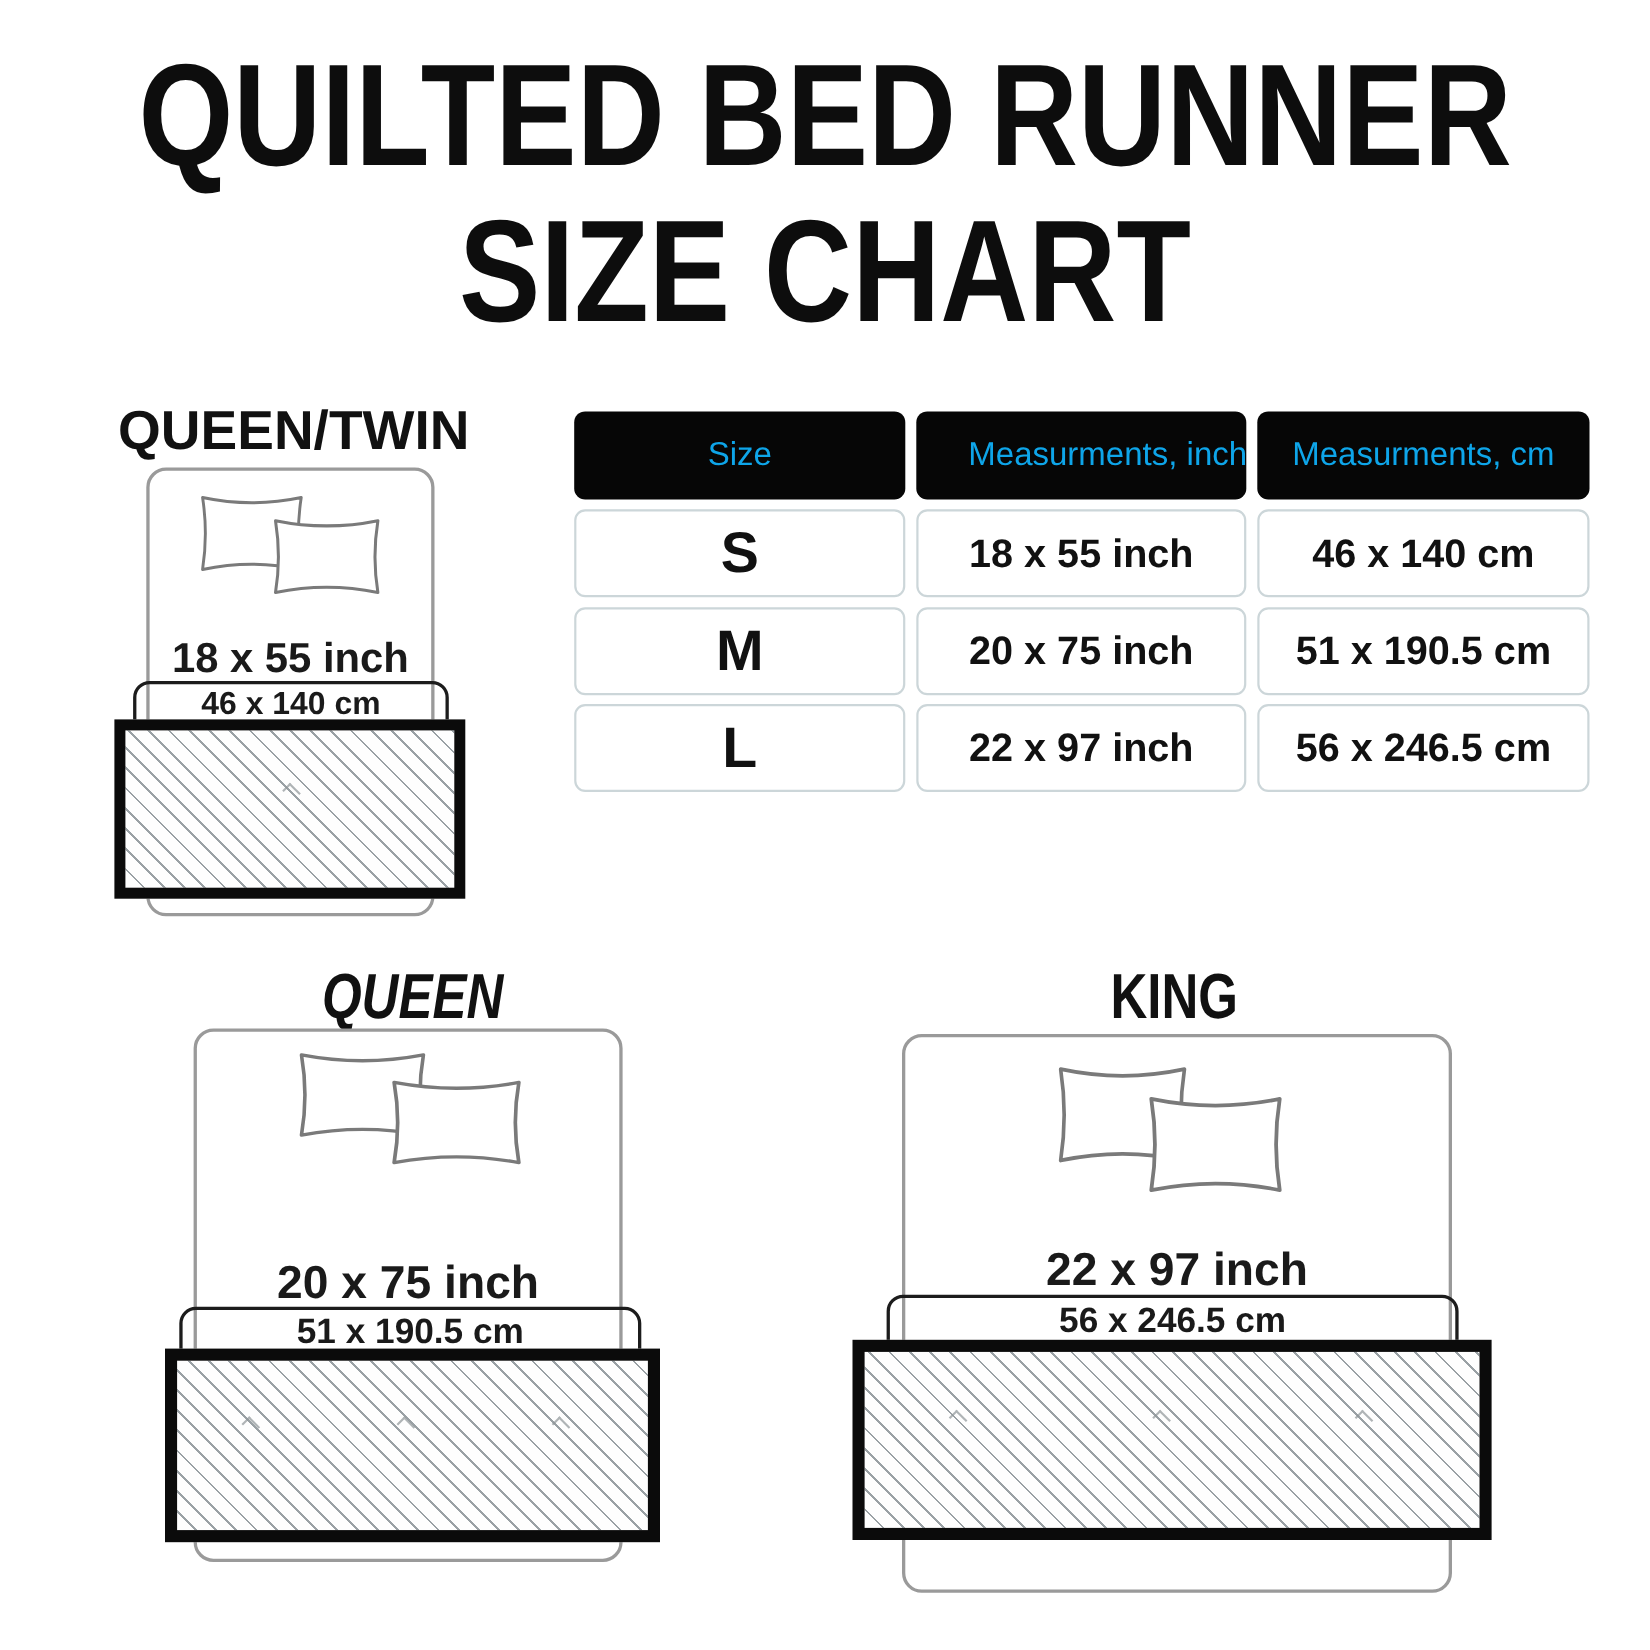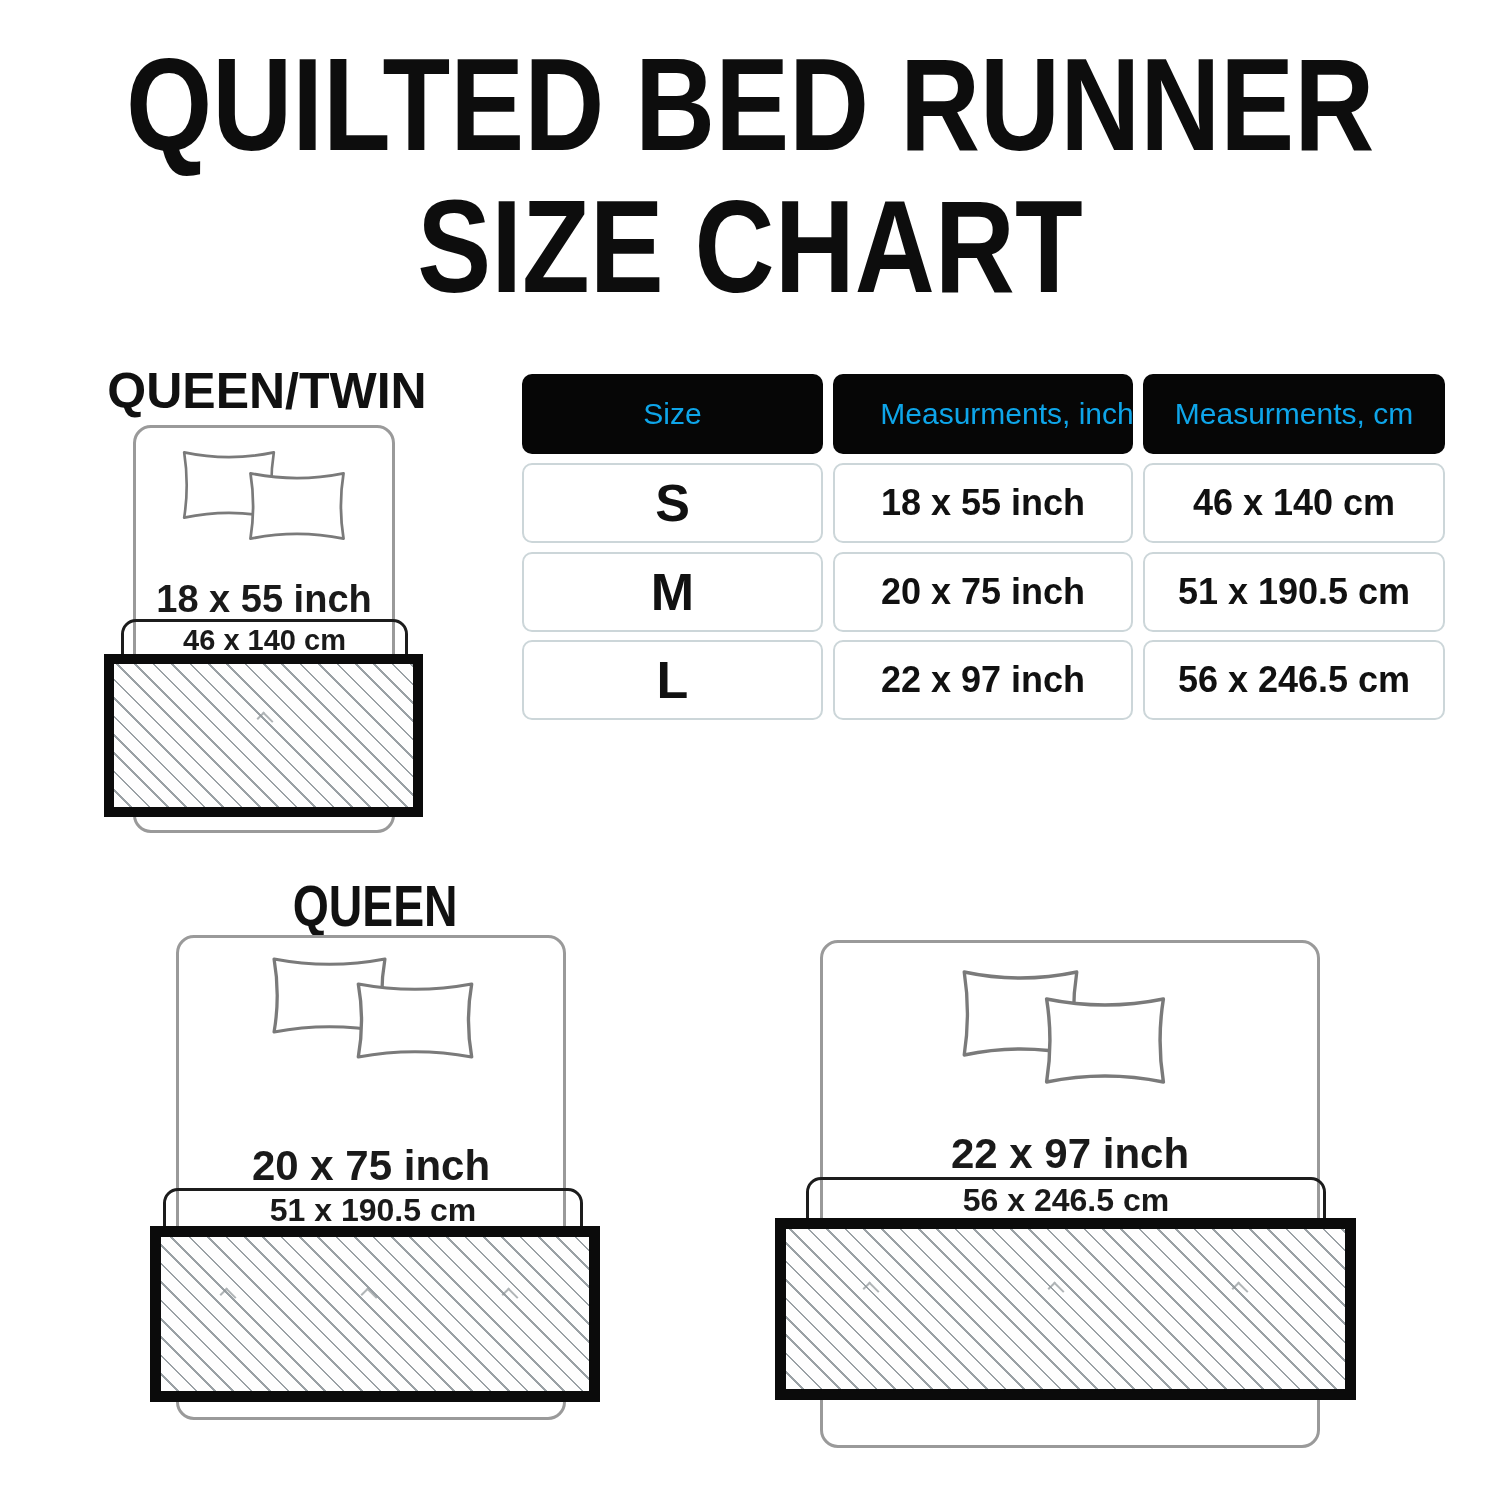--- a/index.html
+++ b/index.html
@@ -73,37 +73,38 @@
       <div class="tcell td meas" style="left:833px;top:552px;width:300px;height:80px;">20 x 75 inch</div>
       <div class="tcell td meas" style="left:1143px;top:552px;width:302px;height:80px;">51 x 190.5 cm</div>
     </div>
     <div>
       <div class="tcell td size" style="left:522px;top:640px;width:301px;height:80px;">L</div>
       <div class="tcell td meas" style="left:833px;top:640px;width:300px;height:80px;">22 x 97 inch</div>
       <div class="tcell td meas" style="left:1143px;top:640px;width:302px;height:80px;">56 x 246.5 cm</div>
     </div>
   </div>
 
-  <div class="diagram-label" style="left:175px;top:872px;width:400px;font-size:58px;"><span style="transform:scaleX(0.8);">QUEEN</span></div>
+  <div class="diagram-label" style="left:175px;top:872px;width:400px;font-size:58px;font-style:italic;"><span style="transform:scaleX(0.8);">QUEEN</span></div>
   <div class="bed" style="left:176px;top:935px;width:390px;height:485px;"></div>
   <svg class="pillow" style="left:264px;top:952px;" width="131" height="87" viewBox="0 0 104 74" preserveAspectRatio="none">
     <path d="M8,6 Q52,15 96,6 Q91,37 96,68 Q52,59 8,68 Q13,37 8,6 Z" fill="#ffffff" stroke="#7a7a7a" stroke-width="2.6" stroke-linejoin="round"></path>
   </svg>
   <svg class="pillow" style="left:348px;top:977px;" width="134" height="87" viewBox="0 0 104 74" preserveAspectRatio="none">
     <path d="M8,6 Q52,15 96,6 Q91,37 96,68 Q52,59 8,68 Q13,37 8,6 Z" fill="#ffffff" stroke="#7a7a7a" stroke-width="2.6" stroke-linejoin="round"></path>
   </svg>
   <div class="inch-label" style="left:176px;top:1142px;width:390px;font-size:42px;">20 x 75 inch</div>
   <div class="cm-box" style="left:163px;top:1188px;width:420px;height:175px;"></div>
   <div class="cm-label" style="left:163px;top:1192px;width:420px;font-size:32px;">51 x 190.5 cm</div>
   <div class="runner thick" style="left:150px;top:1226px;width:450px;height:176px;">
     <span class="stitch" style="left:14%;top:35%;"></span>
     <span class="stitch" style="left:47%;top:35%;"></span>
     <span class="stitch" style="left:80%;top:35%;"></span>
   </div>
 
+  <div class="diagram-label" style="left:867px;top:872px;width:400px;font-size:58px;"><span style="transform:scaleX(0.8);">KING</span></div>
   <div class="bed" style="left:820px;top:940px;width:500px;height:508px;"></div>
   <svg class="pillow" style="left:954px;top:964px;" width="133" height="99" viewBox="0 0 104 74" preserveAspectRatio="none">
     <path d="M8,6 Q52,15 96,6 Q91,37 96,68 Q52,59 8,68 Q13,37 8,6 Z" fill="#ffffff" stroke="#7a7a7a" stroke-width="2.6" stroke-linejoin="round"></path>
   </svg>
   <svg class="pillow" style="left:1036px;top:991px;" width="138" height="99" viewBox="0 0 104 74" preserveAspectRatio="none">
     <path d="M8,6 Q52,15 96,6 Q91,37 96,68 Q52,59 8,68 Q13,37 8,6 Z" fill="#ffffff" stroke="#7a7a7a" stroke-width="2.6" stroke-linejoin="round"></path>
   </svg>
   <div class="inch-label" style="left:820px;top:1130px;width:500px;font-size:42px;">22 x 97 inch</div>
   <div class="cm-box" style="left:806px;top:1177px;width:520px;height:180px;"></div>
   <div class="cm-label" style="left:806px;top:1182px;width:520px;font-size:32px;">56 x 246.5 cm</div>

